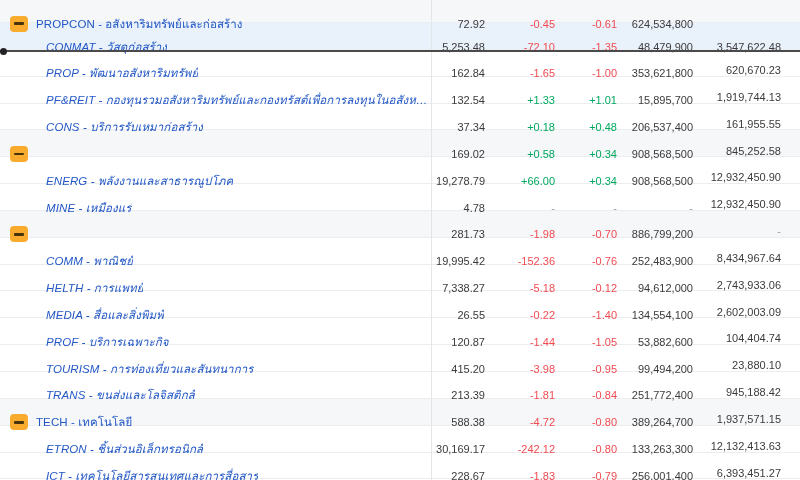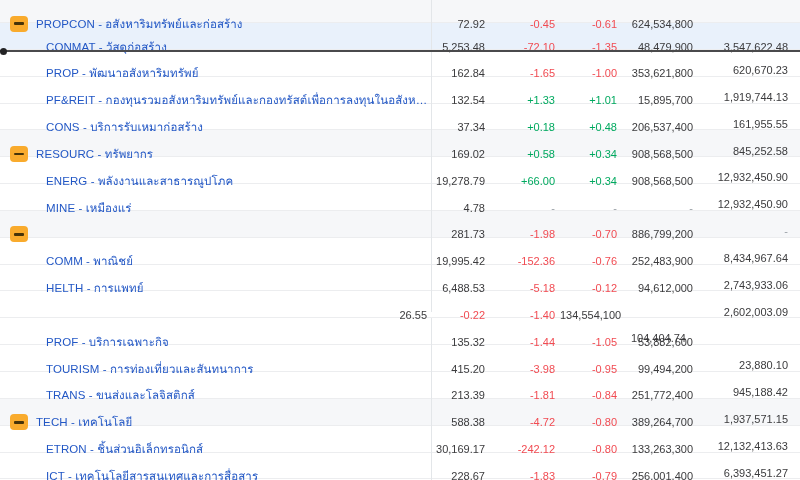--- a/index.html
+++ b/index.html
@@ -32,31 +32,31 @@
   .collapse-btn{
     width:18px;height:16px;border-radius:4px;
     background:var(--icon-orange,#f9ab2d);
     display:flex;align-items:center;justify-content:center;
     margin-right:8px;flex:0 0 auto;cursor:pointer;
   }
   .collapse-btn .minus{
     display:block;width:10px;height:2.6px;border-radius:1px;
     background:#463309;
   }
-  .row.child .label{margin-left:36px;}
+  .row.child .label{margin-left:36px;font-style:italic;}
   .label{
     color:var(--link-blue,#2257c5);
     font-size:11.5px;letter-spacing:.1px;
     text-overflow:ellipsis;overflow:hidden;white-space:nowrap;
   }
   .num{
     text-align:right;padding-right:5px;color:#3b3b3d;
     font-size:11px;
   }
-  .num.val{padding-right:12px;margin-top:47px;}
+  .num.val{padding-right:19px;margin-top:47px;}
   .num.pos{color:var(--pos,#00a95f);}
   .num.neg{color:var(--neg,#f14b52);text-align:right;}
   .num.dash{color:#9aa0a6;}
   .drop-indicator{
     position:absolute;left:0;top:50px;width:800px;height:2px;
     background:#4a4a4c;z-index:5;
   }
   .drop-indicator::before{
     content:"";position:absolute;left:0;top:-2.5px;
     width:7px;height:7px;border-radius:50%;background:#232325;
@@ -122,21 +122,20 @@
     <div class="cell num chg pos">+0.18</div>
     <div class="cell num pct pos">+0.48</div>
     <div class="cell num vol">206,537,400</div>
     <div class="cell num val">845,252.58</div>
   </div>
       <div class="row group">
     <div class="cell name">
       <span class="collapse-btn">
             <span class="minus"></span>
           </span>
-      <span class="label">RESOURC - ทรัพยากร</span>
     </div>
     <div class="cell num last">169.02</div>
     <div class="cell num chg pos">+0.58</div>
     <div class="cell num pct pos">+0.34</div>
     <div class="cell num vol">908,568,500</div>
     <div class="cell num val">12,932,450.90</div>
   </div>
       <div class="row child">
     <div class="cell name">
 
@@ -180,39 +179,43 @@
     <div class="cell num chg neg">-152.36</div>
     <div class="cell num pct neg">-0.76</div>
     <div class="cell num vol">252,483,900</div>
     <div class="cell num val">2,743,933.06</div>
   </div>
       <div class="row child">
     <div class="cell name">
 
       <span class="label">HELTH - การแพทย์</span>
     </div>
-    <div class="cell num last">6,488.53</div>
+    <div class="cell num last">7,338.27</div>
     <div class="cell num chg neg">-5.18</div>
     <div class="cell num pct neg">-0.12</div>
     <div class="cell num vol">94,612,000</div>
     <div class="cell num val">2,602,003.09</div>
   </div>
       <div class="row child">
+    <div class="cell name">
+
+      <span class="label">MEDIA - สื่อและสิ่งพิมพ์</span>
+    </div>
     <div class="cell num last">26.55</div>
     <div class="cell num chg neg">-0.22</div>
     <div class="cell num pct neg">-1.40</div>
     <div class="cell num vol">134,554,100</div>
     <div class="cell num val">104,404.74</div>
   </div>
       <div class="row child">
     <div class="cell name">
 
       <span class="label">PROF - บริการเฉพาะกิจ</span>
     </div>
-    <div class="cell num last">135.32</div>
+    <div class="cell num last">120.87</div>
     <div class="cell num chg neg">-1.44</div>
     <div class="cell num pct neg">-1.05</div>
     <div class="cell num vol">53,882,600</div>
     <div class="cell num val">23,880.10</div>
   </div>
       <div class="row child">
     <div class="cell name">
 
       <span class="label">TOURISM - การท่องเที่ยวและสันทนาการ</span>
     </div>

